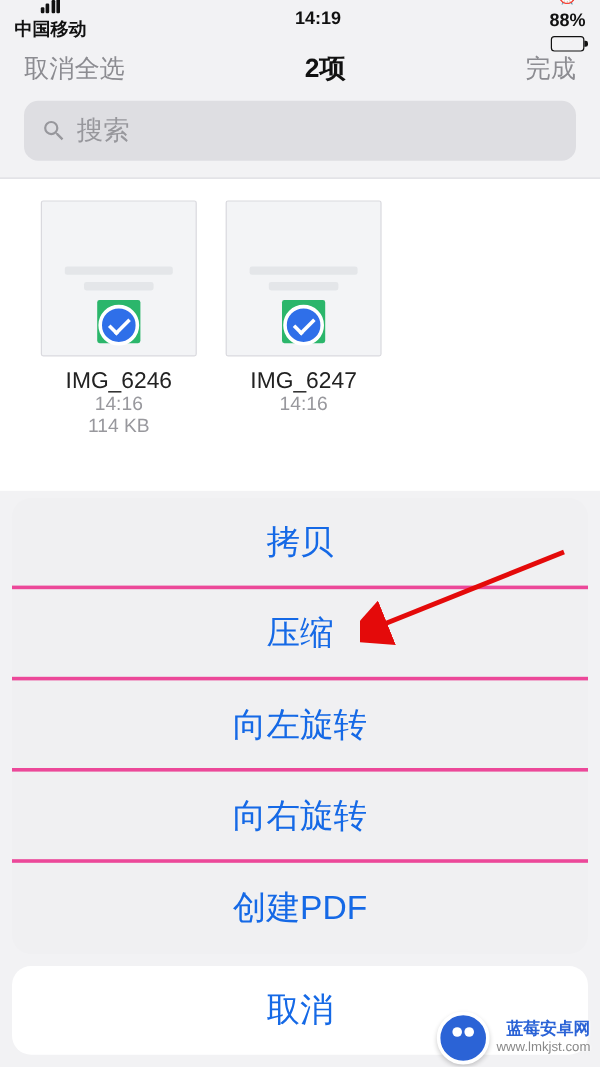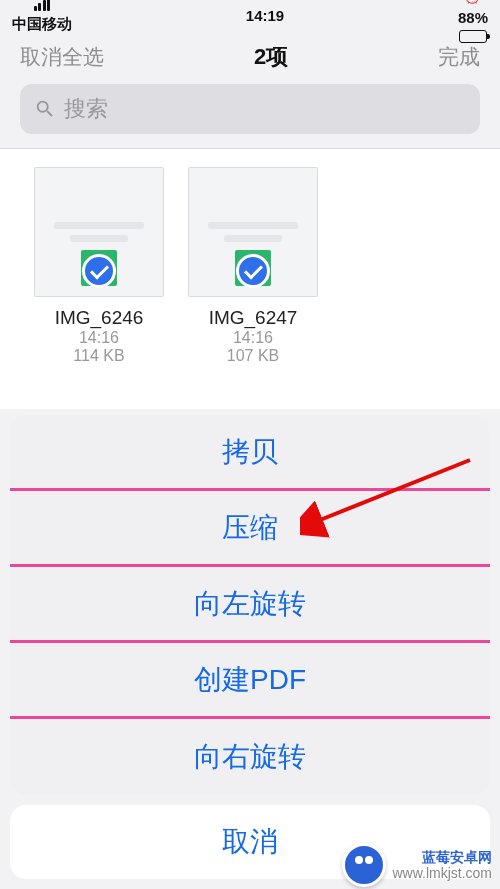--- a/index.html
+++ b/index.html
@@ -39,21 +39,21 @@
   .sheet-item:last-child { border-bottom:none;}
   .sheet-cancel { background:#fff; border-radius:16px; height:74px; display:flex; align-items:center; justify-content:center; font-size:28px; color:#1569e6;}
   
   .arrow-ann { position:absolute; pointer-events:none; }
   
   .watermark { position:absolute; right:8px; bottom:2px; display:flex; align-items:center; gap:6px;}
   .wm-logo { width:44px; height:44px; background:#2b63d6; border-radius:50%; border:3px solid #fff; position:relative; box-shadow:0 2px 4px rgba(0,0,0,.2);}
   .wm-logo::before,.wm-logo::after{content:"";position:absolute;width:8px;height:8px;background:#fff;border-radius:50%;top:10px;}
   .wm-logo::before{left:10px}.wm-logo::after{right:10px}
   .wm-text { font-size:14px; line-height:16px; color:#2b63d6; font-weight:600; text-align:right; text-shadow:0 0 3px #fff,0 0 3px #fff;}
-  .wm-text .sub { display:block; font-size:14px; color:#888; font-weight:400;}
+  .wm-text .sub { display:block; font-size:11px; color:#888; font-weight:400;}
 </style>
 </head>
 <body>
 
 <div class="status-bar">
   <div class="status-left">
     <span class="signal">
         <span></span>
         <span></span>
         <span></span>
@@ -99,31 +99,30 @@
   </div>
   <div class="file">
     <div class="thumb">
       <div class="fake-line"></div>
         <div class="fake-line short"></div>
       <div class="green-sq"></div>
       <div class="check"></div>
     </div>
     <div class="file-name">IMG_6247</div>
     <div class="file-meta">14:16</div>
-    <div class="file-meta">107 KB</div>
   </div>
 </div>
 
 <div class="sheet">
   <div class="sheet-group">
     <div class="sheet-item">拷贝</div>
     <div class="sheet-item">压缩</div>
     <div class="sheet-item">向左旋转</div>
+    <div class="sheet-item">向右旋转</div>
     <div class="sheet-item">创建PDF</div>
-    <div class="sheet-item">向右旋转</div>
   </div>
   <div class="sheet-cancel">取消</div>
 </div>
 
 <svg class="arrow-ann" style="left:300px; top:450px; width:180px; height:90px;" viewBox="0 0 180 90">
   <defs>
     <marker id="ah" markerWidth="10" markerHeight="10" refX="2" refY="5" orient="auto">
       <path d="M0,0 L10,5 L0,10 z" fill="#e40a0a"></path>
     </marker>
   </defs>

